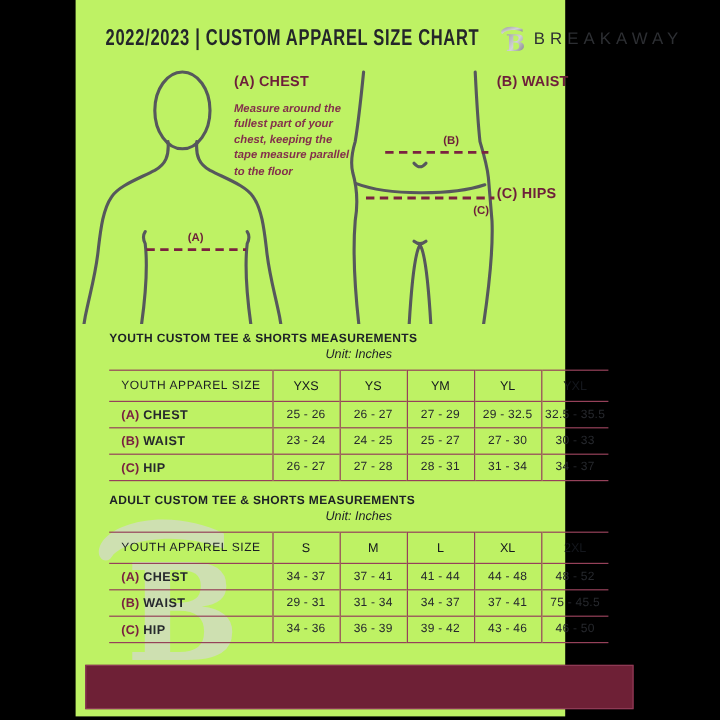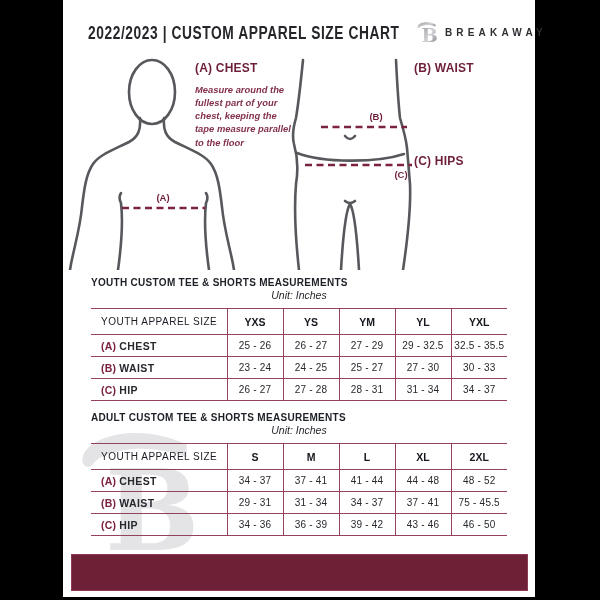--- a/index.html
+++ b/index.html
@@ -1,26 +1,26 @@
 <!DOCTYPE html>
 <html><head>
 <meta charset="utf-8">
 <style>
   html,body{margin:0;padding:0;}
   body{width:600px;height:600px;background:#000;position:relative;overflow:hidden;
        font-family:"Liberation Sans",sans-serif;}
-  .page{position:absolute;left:63px;top:0;width:472px;height:597px;background:#ffffff;}
+  .page{position:absolute;left:63px;top:0;width:408px;height:597px;background:#bef264;}
 
   
   .hdr{position:absolute;left:25px;top:16px;right:22px;height:32px;
        display:flex;justify-content:space-between;align-items:center;}
   .doc-title{font-weight:800;font-size:14.5px;letter-spacing:.6px;color:#24262a;
              transform:scale(.95,1.32);transform-origin:left center;white-space:nowrap;}
   .brand{display:flex;align-items:center;gap:7px;}
-  .brand-name{font-weight:700;font-size:10px;letter-spacing:4.2px;color:#2d2f33;}
+  .brand-name{font-weight:400;font-size:14px;letter-spacing:4.2px;color:#2d2f33;}
 
   
   .figures{position:absolute;left:0;top:58px;width:472px;height:214px;}
   .figures svg{position:absolute;}
   .guide{position:absolute;}
   .guide h3{margin:0 0 8px 0;font-size:12px;font-weight:800;color:#6d1f3a;letter-spacing:.2px;}
   .guide p{margin:0;font-size:9.4px;font-style:italic;font-weight:600;line-height:1.4;
            color:#83304b;white-space:pre-line;}
   .g-chest{left:132px;top:3px;width:108px;}
   .g-waist{left:351px;top:3px;width:118px;}
@@ -32,21 +32,21 @@
   .tb-adult{top:412px;}
   .tbl-title{text-align:left;font-size:10px;font-weight:800;color:#1d2026;letter-spacing:.3px;}
   .tbl-unit{text-align:center;font-size:10.5px;font-style:italic;font-weight:400;color:#1d2026;margin:1px 0 7px 0;}
   table{width:416px;border-collapse:collapse;table-layout:fixed;background:transparent;}
   col.c-lbl{width:136px;} col.c-sz{width:56px;}
   thead tr{height:26px;border-top:1.5px solid #96415a;border-bottom:1.5px solid #96415a;}
   tbody tr{height:22px;border-bottom:1.5px solid #96415a;}
   th,td{padding:0;vertical-align:middle;}
   th+th,td+td{border-left:1.5px solid #96415a;}
   th.lbl{font-weight:400;font-size:10px;letter-spacing:.5px;text-align:left;padding-left:10px;color:#1a1d24;}
-  th.sz{font-weight:700;font-size:10.5px;color:#14171d;text-align:center;margin-top:44px;}
+  th.sz{font-weight:400;font-size:10.5px;color:#14171d;text-align:center;margin-top:44px;}
   td{font-size:10px;color:#26282d;text-align:center;letter-spacing:.2px;}
   td.lbl{text-align:left;padding-left:10px;font-size:10.5px;}
   td.lbl .key{color:#7a2240;font-weight:800;}
   td.lbl .word{color:#26282d;font-weight:600;letter-spacing:.4px;}
 
   
   .watermark{position:absolute;left:10px;top:422px;z-index:1;opacity:.65;}
   .footer-bar{position:absolute;left:8px;top:554px;width:457px;height:37px;
               background:#6e2036;border:1px solid #8e3a55;box-sizing:border-box;z-index:3;}
 </style>

